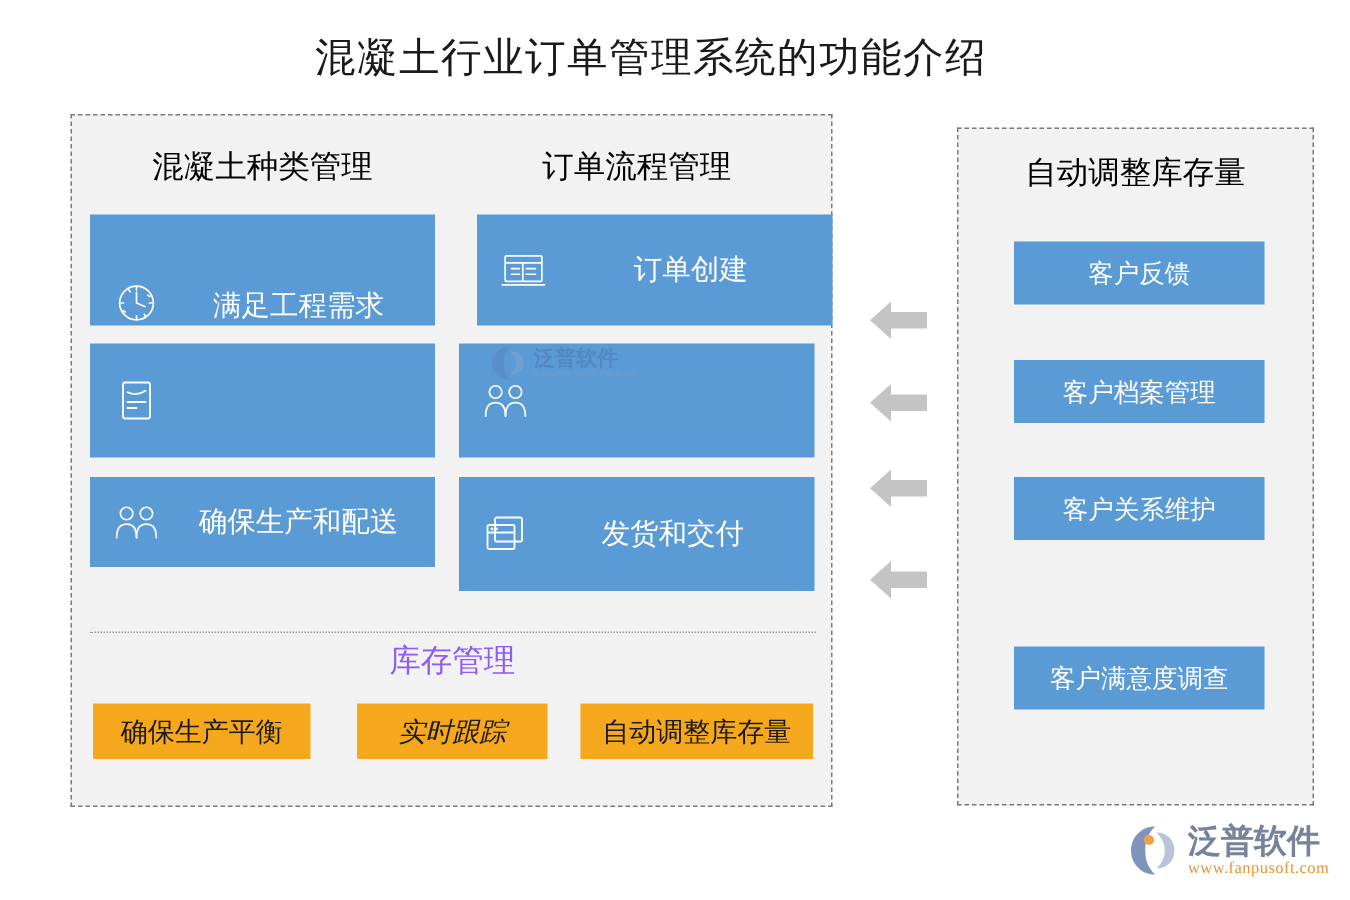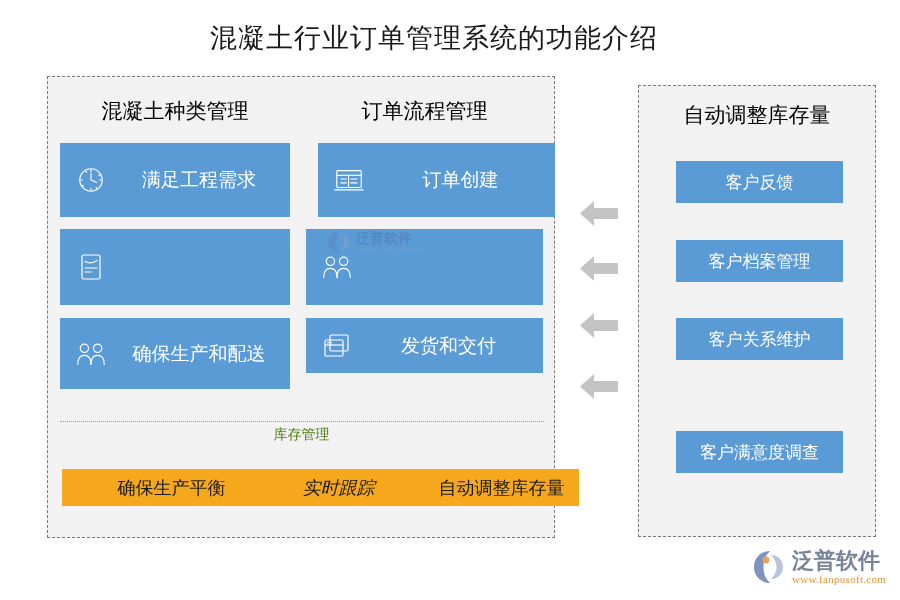--- a/index.html
+++ b/index.html
@@ -59,22 +59,22 @@
   }
   .col-head-1 { left: 60px;  top: 97px;  width: 230px; }
   .col-head-2 { left: 306px; top: 97px;  width: 237px; }
   .col-head-3 { left: 645px; top: 101px; width: 224px; }
   .inv-head {
     position: absolute;
     left: 60px;
     top: 426px;
     width: 483px;
     text-align: center;
-    font-size: 14px;
-    color: #4d7c0f;
+    font-size: 21px;
+    color: #8b5cf6;
     font-family: "Liberation Serif", "DejaVu Serif", serif;
     white-space: nowrap;
   }
 
   
   .divider {
     position: absolute;
     left: 60px;
     top: 421px;
     width: 484px;
@@ -99,26 +99,26 @@
   }
   .bluebox .bb-label {
     flex: 1 1 auto;
     text-align: center;
     color: #ffffff;
     font-size: 19px;
     padding-right: 14px;
     white-space: nowrap;
     font-family: "Liberation Serif", "DejaVu Serif", serif;
   }
-  .bluebox.l1 { left: 60px;  top: 143px; width: 230px; height: 74px; }
+  .bluebox.l1 { left: 60px;  top: 143px; width: 230px; height: 74px; align-items: flex-end; }
   .bluebox.l2 { left: 60px;  top: 229px; width: 230px; height: 76px; }
-  .bluebox.l3 { left: 60px;  top: 318px; width: 230px; height: 71px; }
+  .bluebox.l3 { left: 60px;  top: 318px; width: 230px; height: 60px; }
   .bluebox.c1 { left: 318px; top: 143px; width: 237px; height: 74px; }
   .bluebox.c2 { left: 306px; top: 229px; width: 237px; height: 76px; }
-  .bluebox.c3 { left: 306px; top: 318px; width: 237px; height: 55px; }
+  .bluebox.c3 { left: 306px; top: 318px; width: 237px; height: 76px; }
 
   
   .rbox {
     position: absolute;
     left: 676px;
     width: 167px;
     height: 42px;
     background: #5B9BD5;
     color: #ffffff;
     font-size: 17px;
@@ -139,21 +139,20 @@
     top: 469px;
     height: 37px;
     background: #F5A81C;
     color: #1a1a1a;
     font-size: 18px;
     display: flex;
     align-items: center;
     justify-content: center;
     white-space: nowrap;
     font-family: "Liberation Serif", "DejaVu Serif", serif;
-    padding-left: 37px;
   }
   .obox.o1 { left: 62px;  width: 145px; }
   .obox.o2 { left: 238px; width: 127px; font-style: italic; }
   .obox.o3 { left: 387px; width: 155px; }
 
   
   .arrow {
     position: absolute;
     left: 578px;
     width: 42px;

